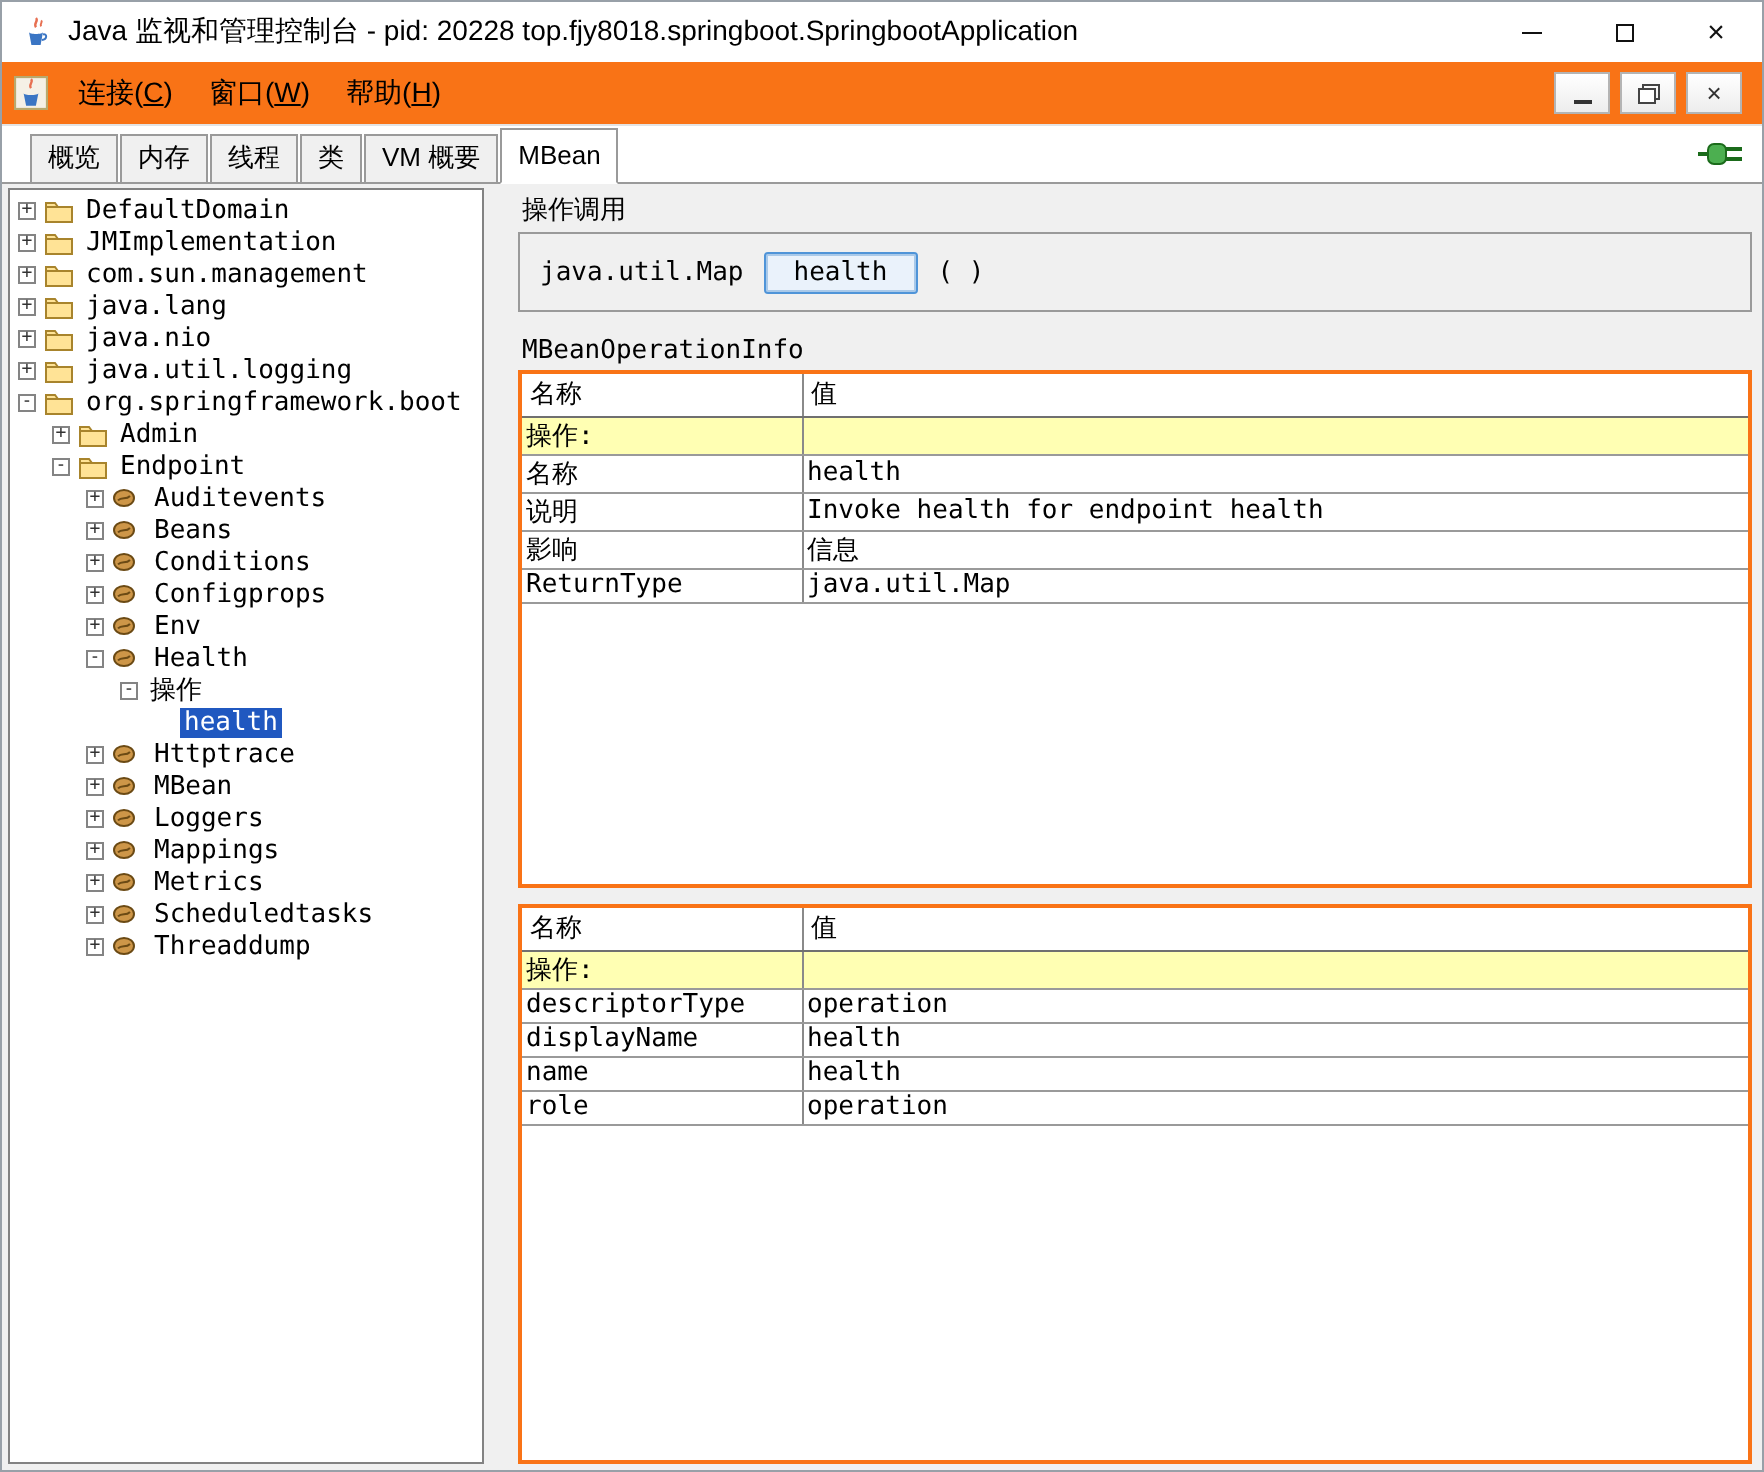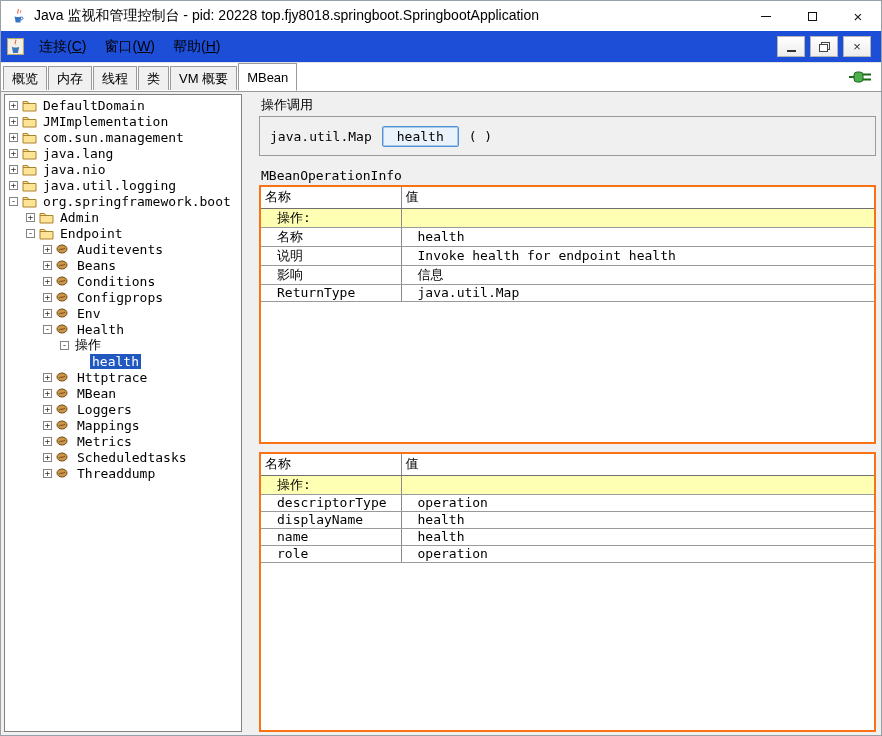--- a/index.html
+++ b/index.html
@@ -12,35 +12,35 @@
   .titlebar { flex:0 0 30px; background:#fff; display:flex; align-items:center; }
   .app-icon { margin:0 8px 0 9px; display:flex; }
   .title-text { font-size:14px; color:#000; white-space:nowrap; }
   .win-controls { margin-left:auto; display:flex; height:100%; }
   .win-btn { width:46px; height:100%; display:flex; align-items:center; justify-content:center; cursor:default; }
   .glyph-min { width:10px; height:1px; background:#111; display:inline-block; }
   .glyph-max { width:9px; height:9px; border:1px solid #111; display:inline-block; }
   .glyph-close { font-size:15px; line-height:1; color:#111; }
 
   
-  .menubar { flex:0 0 32px; background:#1d4ed8; display:flex; align-items:center; padding:0 6px; border-bottom:1px solid #e3e3e3; }
+  .menubar { flex:0 0 32px; background:#f97316; display:flex; align-items:center; padding:0 6px; border-bottom:1px solid #e3e3e3; }
   .menubar .frame-icon { display:flex; margin-right:6px; }
   #menu-items { display:flex; }
   .menu-item { font-size:14px; padding:4px 9px; cursor:default; }
   .menu-item u { text-decoration:underline; }
   .frame-controls { margin-left:auto; display:flex; gap:5px; margin-right:4px; }
   .frame-btn { width:28px; height:21px; border:1px solid #b4b4b4; background:linear-gradient(#ffffff,#ededed); display:flex; align-items:center; justify-content:center; cursor:default; }
   .glyph-imin { width:9px; height:2px; background:#333; margin-top:9px; }
   .glyph-restore { position:relative; width:11px; height:10px; }
   .glyph-restore::before { content:""; position:absolute; top:0; right:0; width:7px; height:6px; border:1px solid #444; }
   .glyph-restore::after { content:""; position:absolute; bottom:0; left:0; width:7px; height:6px; border:1px solid #444; background:#fff; }
   .glyph-iclose { font-size:13px; line-height:1; color:#333; }
 
   
-  .tabbar { flex:0 0 29px; background:#fff; display:flex; align-items:flex-start; padding-left:2px; border-bottom:1px solid #9a9a9a; }
+  .tabbar { flex:0 0 29px; background:#fff; display:flex; align-items:center; padding-left:14px; border-bottom:1px solid #9a9a9a; }
   .tab { font-size:13px; height:24px; display:flex; align-items:center; padding:0 8px; border:1px solid #9a9a9a; border-bottom:none; background:#f0f0f0; margin-right:1px; cursor:default; white-space:nowrap; }
   .tab.selected { background:#fff; height:28px; margin-bottom:-1px; border-bottom:1px solid #fff; z-index:2; }
   .plug { margin-left:auto; align-self:center; margin-right:8px; display:flex; }
 
   
   .main { flex:1; display:flex; padding:2px 3px 3px; gap:3px; background:#f0f0f0; min-height:0; }
 
   
   .tree-panel { flex:0 0 238px; width:238px; background:#fff; border:1px solid #828282; padding-top:2px; overflow:hidden; font-family:"DejaVu Sans Mono", monospace; font-size:13px; }
   .tree-row { height:16px; display:flex; align-items:center; white-space:nowrap; cursor:default; }
@@ -54,21 +54,21 @@
   .detail { flex:1; display:flex; flex-direction:column; padding:0 2px; min-width:0;margin-left:12px; }
   .sec-title { font-family:"DejaVu Sans Mono", monospace; font-size:13px; margin:2px 0 2px 2px; flex:0 0 auto; }
   .invoke-box { flex:0 0 40px; border:1px solid #9a9a9a; background:#f0f0f0; display:flex; align-items:center; padding-left:10px; gap:10px; font-family:"DejaVu Sans Mono", monospace; font-size:13px; margin-bottom:10px; }
   .invoke-btn { font-family:"DejaVu Sans Mono", monospace; font-size:13px; padding:2px 14px; background:#eaf2fb; border:1px solid #4f94d8; box-shadow:inset 0 0 0 1px #a9c9e9; border-radius:2px; cursor:default; color:#000; }
   .table-box { border:2px solid #f97316; background:#fff; overflow:hidden; }
   .table-box.op { flex:0 0 259px; margin-bottom:8px; }
   .table-box.desc { flex:1; }
   table { border-collapse:collapse; width:100%; font-family:"DejaVu Sans Mono", monospace; font-size:13px; table-layout:fixed; }
   th { font-weight:normal; text-align:left; height:21px; padding:0 4px; border-bottom:1px solid #707070; background:#fff; }
   th:first-child, td:first-child { width:140px; border-right:1px solid #8a8a8a; }
-  td { height:17px; padding:0 16px; border-bottom:1px solid #9a9a9a; overflow:hidden; white-space:nowrap; }
+  td { height:17px; padding:0 2px; border-bottom:1px solid #9a9a9a; overflow:hidden; white-space:nowrap; }
   tr.group td { background:#ffffb3; }
 </style>
 </head>
 <body>
 
 <div class="window">
 
   <div class="titlebar">
     <span class="app-icon">
       <svg width="16" height="16" viewBox="0 0 16 16">

